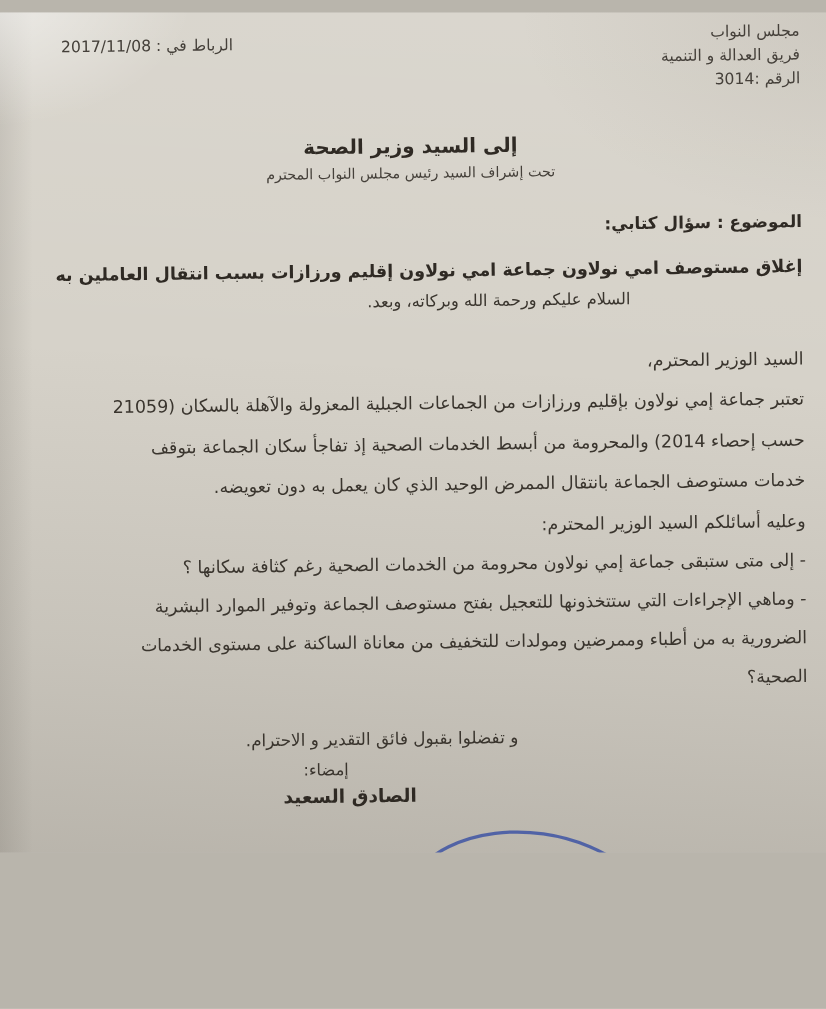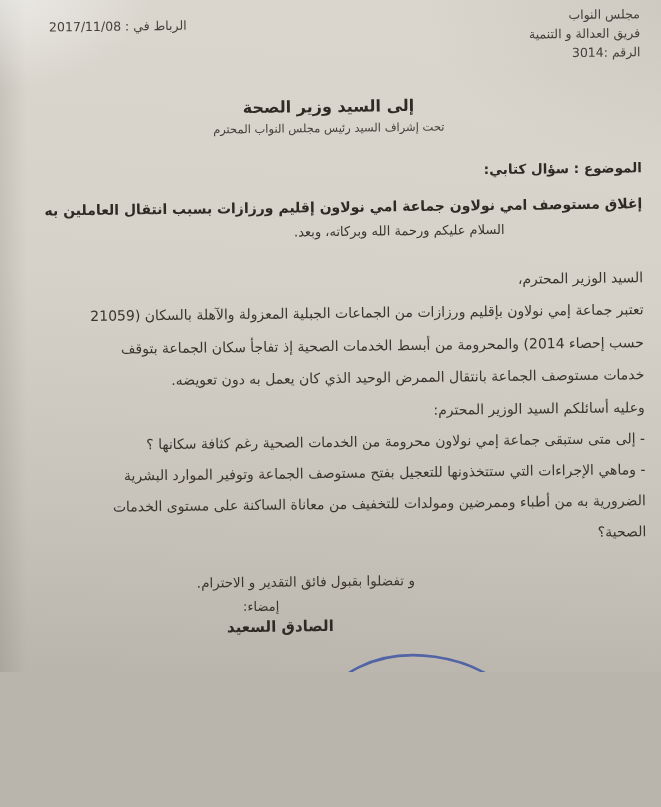--- a/index.html
+++ b/index.html
@@ -1,19 +1,19 @@
 <!DOCTYPE html>
 <html lang="ar" dir="rtl"><head>
 <meta charset="utf-8">
 <style>
   html,body{margin:0;padding:0;background:#b9b5ac;}
   .page{
     position:relative;
     width:661px;height:672px;
-    margin:0 auto;
+    margin:10px auto;
     overflow:hidden;
     direction:rtl;
     font-family:"DejaVu Sans",sans-serif;
     color:#3a352e;
     background-color:#d6d2c9;
     background-image:
       radial-gradient(ellipse 240px 150px at -2% -2%, rgba(255,255,255,0.55), rgba(255,255,255,0) 70%),
       radial-gradient(ellipse 420px 260px at 104% 0%, rgba(110,102,88,0.12), rgba(0,0,0,0) 65%),
       linear-gradient(183deg, rgba(255,255,255,0.10) 0%, rgba(0,0,0,0) 42%, rgba(70,64,55,0.10) 76%, rgba(70,64,55,0.20) 100%),
       linear-gradient(90deg, rgba(60,55,48,0.12) 0%, rgba(0,0,0,0) 4%);

